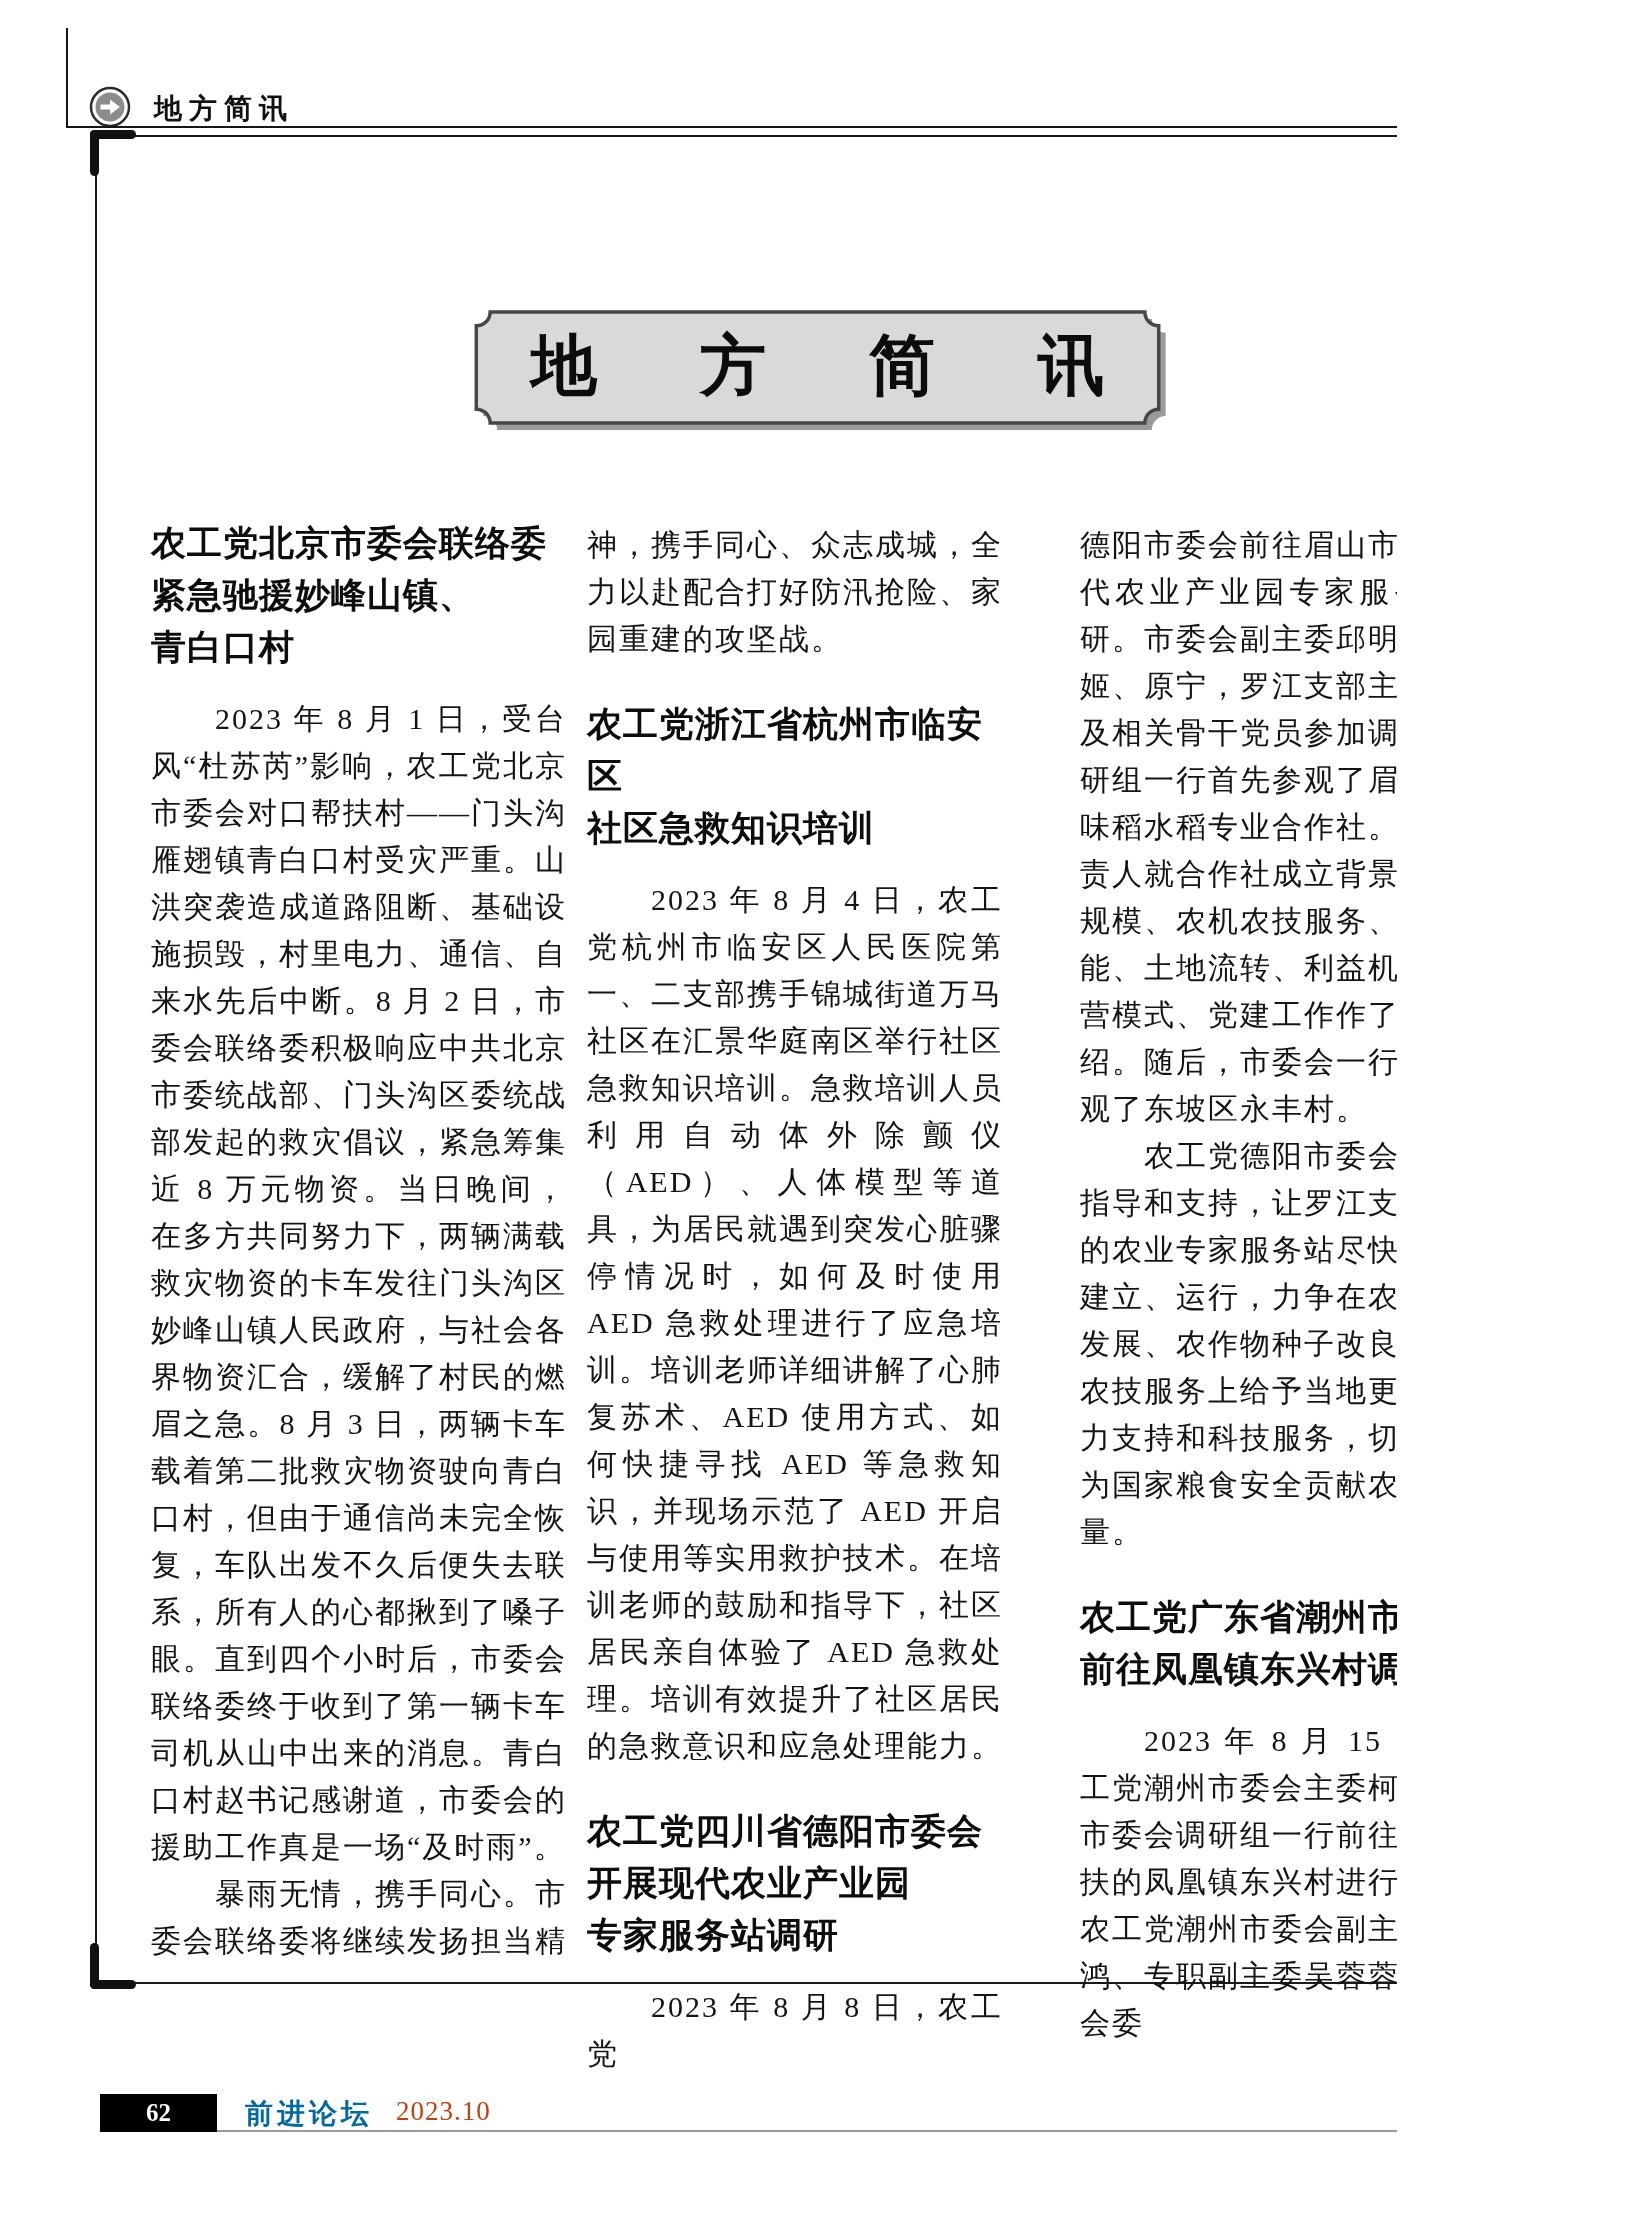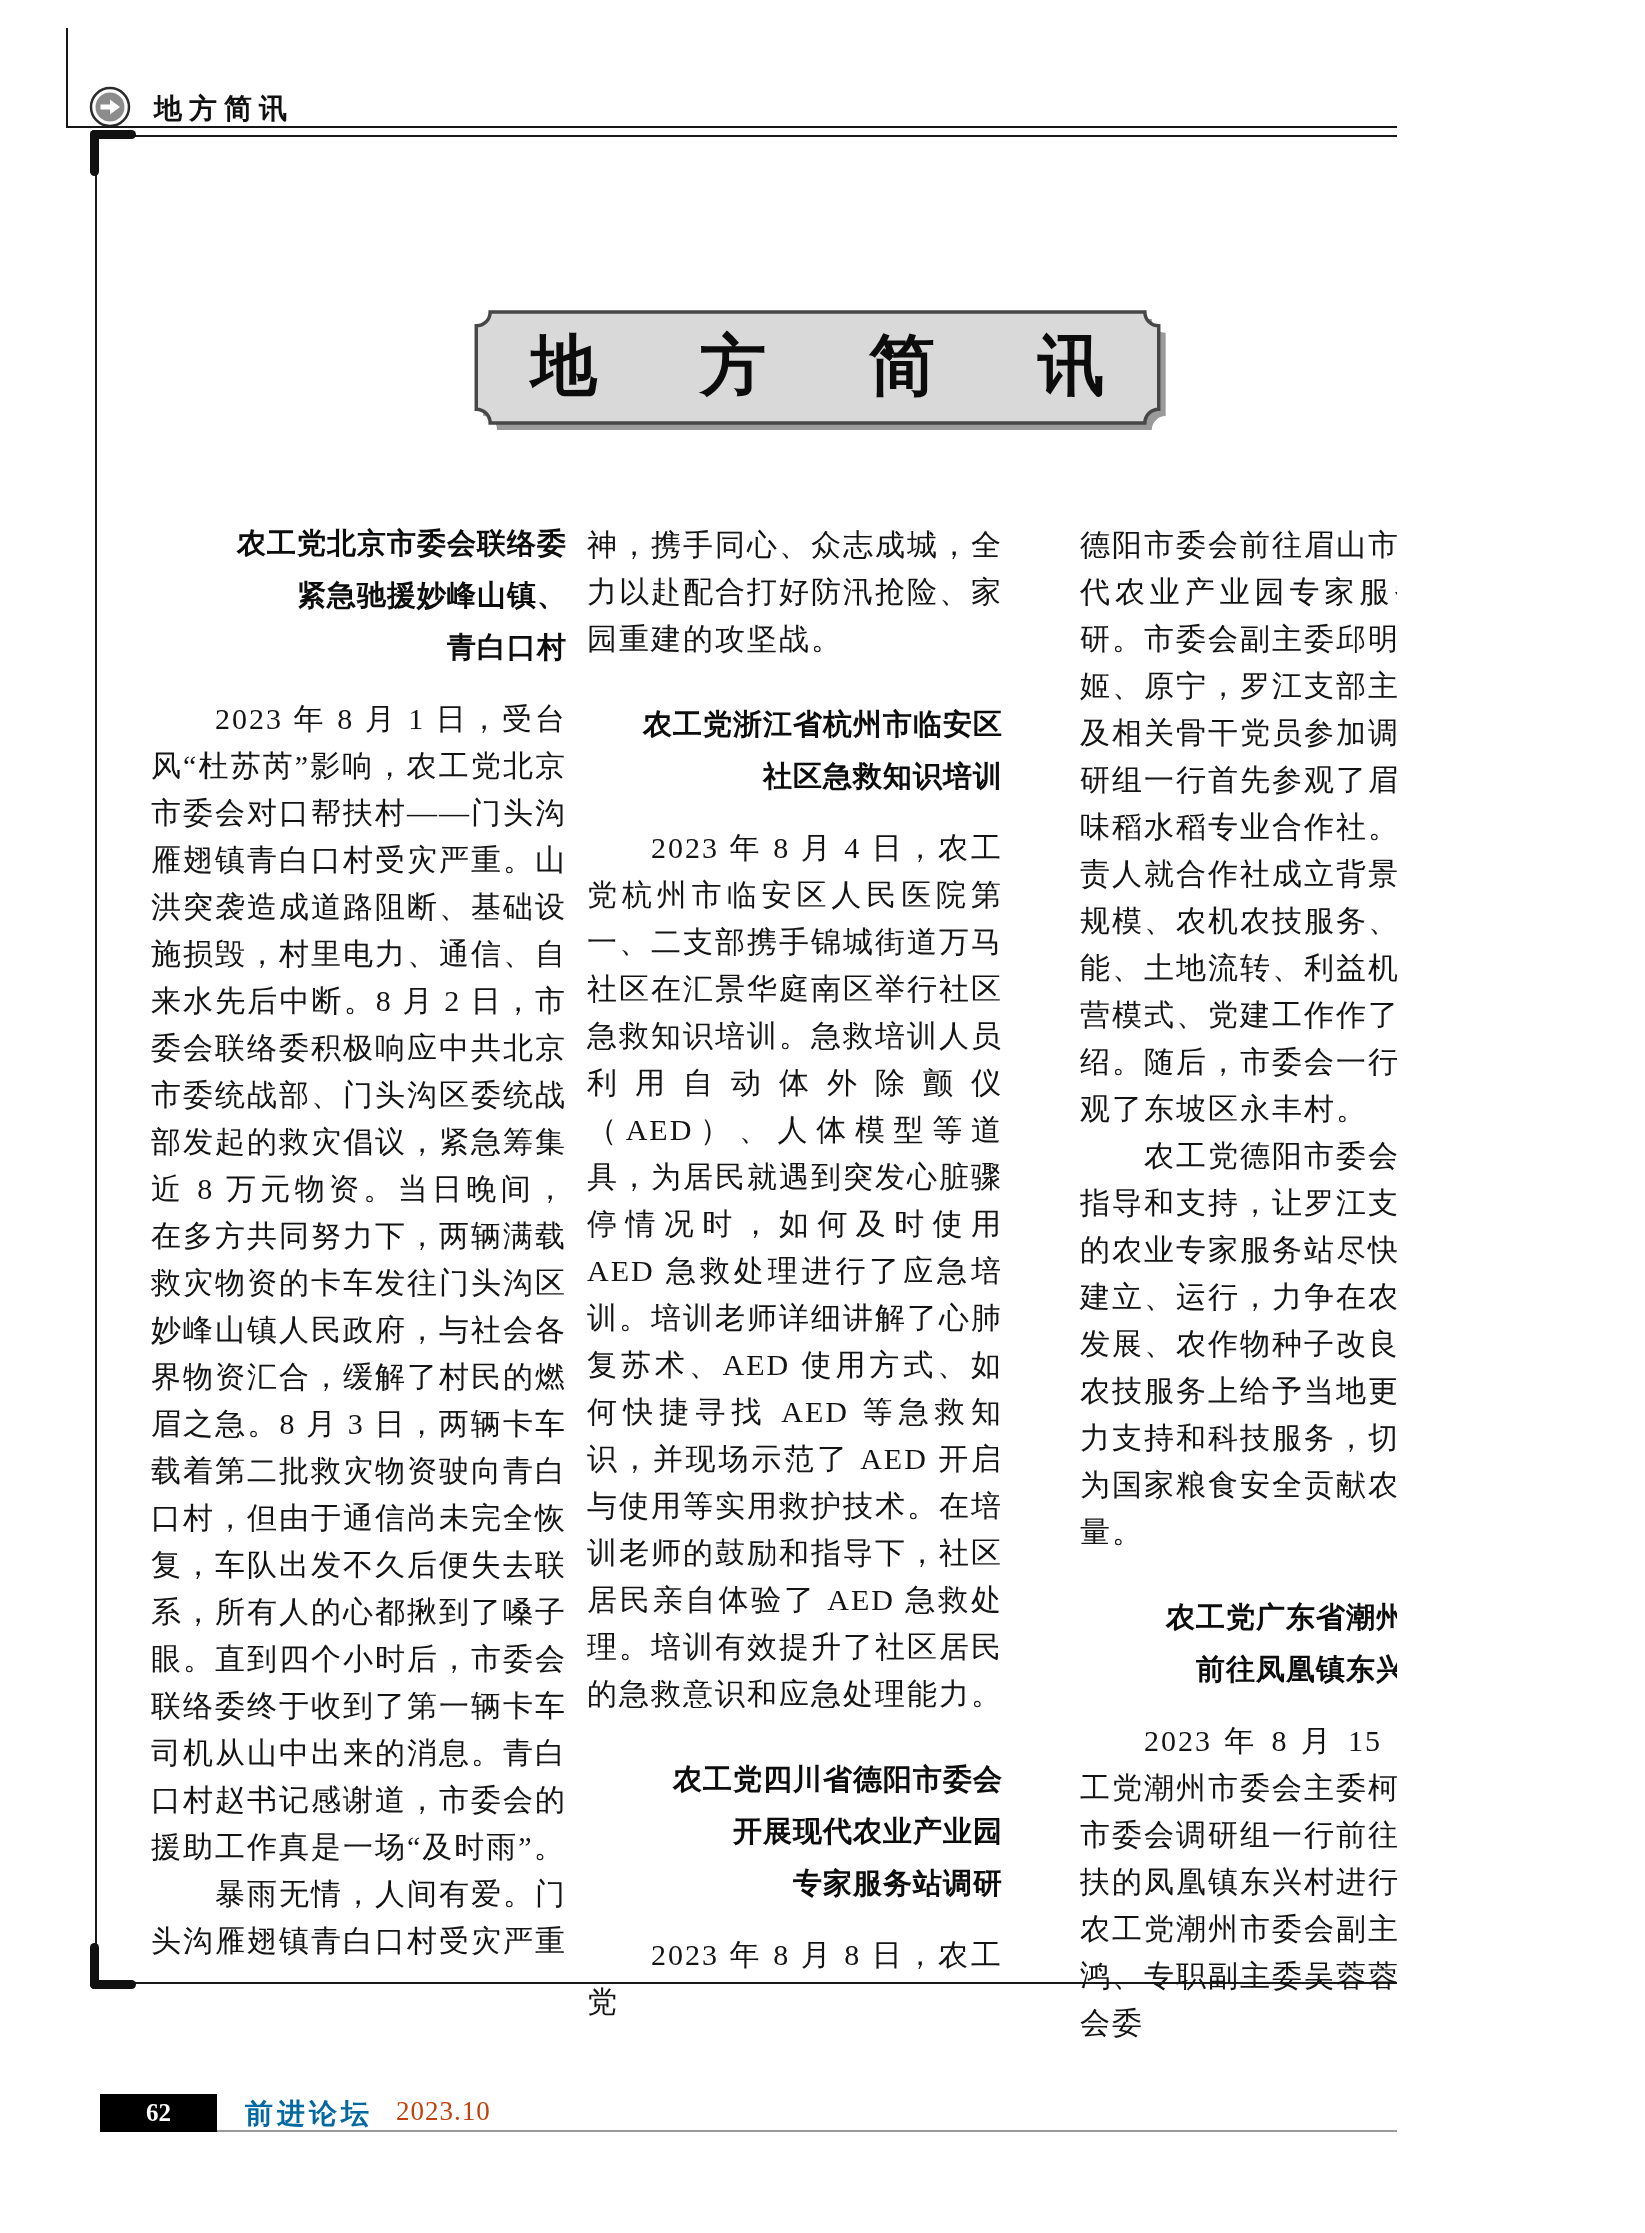--- a/index.html
+++ b/index.html
@@ -33,22 +33,22 @@
   .banner-text span{letter-spacing:103px;margin-right:-103px;white-space:nowrap;}
 
   
   .col{position:absolute;width:416px;font-size:30px;line-height:47px;text-align:justify;
        text-justify:inter-character;color:#141414;}
   .col.c1{left:151px;top:517px;}
   .col.c2{left:587px;top:521px;}
   .col.c3{left:1080px;top:521px;}
   .blk-para{text-indent:64px;margin:0;letter-spacing:2px;}
   .blk-para.cont{text-indent:0;}
-  .blk-heading{font-family:"Liberation Sans",sans-serif;font-weight:bold;font-size:29px;
-               line-height:52px;text-align:right;margin:36px 0 22px;letter-spacing:1px;color:#0d0d0d;}
+  .blk-heading{font-family:"Liberation Sans",sans-serif;font-weight:bold;font-size:35px;
+               line-height:52px;text-align:left;margin:36px 0 22px;letter-spacing:1px;color:#0d0d0d;}
   .blk-heading:first-child{margin-top:0;}
 
   
   .ftr-box{position:absolute;left:100px;top:2094px;width:117px;height:38px;background:#000000;
            color:#ffffff;display:flex;align-items:center;justify-content:center;
            font-weight:bold;font-size:25px;}
   .ftr-journal{position:absolute;left:245px;top:2095px;font-size:28px;font-weight:bold;
                letter-spacing:4px;color:#0369a1;}
   .ftr-issue{position:absolute;left:396px;top:2096px;font-size:27px;letter-spacing:1px;color:#c2410c;}
   .ftr-line{position:absolute;left:217px;top:2130px;width:1370px;height:2px;background:#9a9a9a;}
@@ -85,21 +85,21 @@
   </div>
 
   <div>
       <div class="col c1">
         <div class="blk-heading">
           <div class="h-line">农工党北京市委会联络委</div>
           <div class="h-line">紧急驰援妙峰山镇、</div>
           <div class="h-line">青白口村</div>
         </div>
         <div class="blk-para">2023 年 8 月 1 日，受台风“杜苏芮”影响，农工党北京市委会对口帮扶村——门头沟雁翅镇青白口村受灾严重。山洪突袭造成道路阻断、基础设施损毁，村里电力、通信、自来水先后中断。8 月 2 日，市委会联络委积极响应中共北京市委统战部、门头沟区委统战部发起的救灾倡议，紧急筹集近 8 万元物资。当日晚间，在多方共同努力下，两辆满载救灾物资的卡车发往门头沟区妙峰山镇人民政府，与社会各界物资汇合，缓解了村民的燃眉之急。8 月 3 日，两辆卡车载着第二批救灾物资驶向青白口村，但由于通信尚未完全恢复，车队出发不久后便失去联系，所有人的心都揪到了嗓子眼。直到四个小时后，市委会联络委终于收到了第一辆卡车司机从山中出来的消息。青白口村赵书记感谢道，市委会的援助工作真是一场“及时雨”。</div>
-        <div class="blk-para">暴雨无情，人间有爱。门头沟雁翅镇青白口村受灾严重</div>
+        <div class="blk-para">暴雨无情，携手同心。市委会联络委将继续发扬担当精</div>
       </div>
       <div class="col c2">
         <div class="blk-para cont">神，携手同心、众志成城，全力以赴配合打好防汛抢险、家园重建的攻坚战。</div>
         <div class="blk-heading">
           <div class="h-line">农工党浙江省杭州市临安区</div>
           <div class="h-line">社区急救知识培训</div>
         </div>
         <div class="blk-para">2023 年 8 月 4 日，农工党杭州市临安区人民医院第一、二支部携手锦城街道万马社区在汇景华庭南区举行社区急救知识培训。急救培训人员利用自动体外除颤仪（AED）、人体模型等道具，为居民就遇到突发心脏骤停情况时，如何及时使用 AED 急救处理进行了应急培训。培训老师详细讲解了心肺复苏术、AED 使用方式、如何快捷寻找 AED 等急救知识，并现场示范了 AED 开启与使用等实用救护技术。在培训老师的鼓励和指导下，社区居民亲自体验了 AED 急救处理。培训有效提升了社区居民的急救意识和应急处理能力。</div>
         <div class="blk-heading">
           <div class="h-line">农工党四川省德阳市委会</div>

